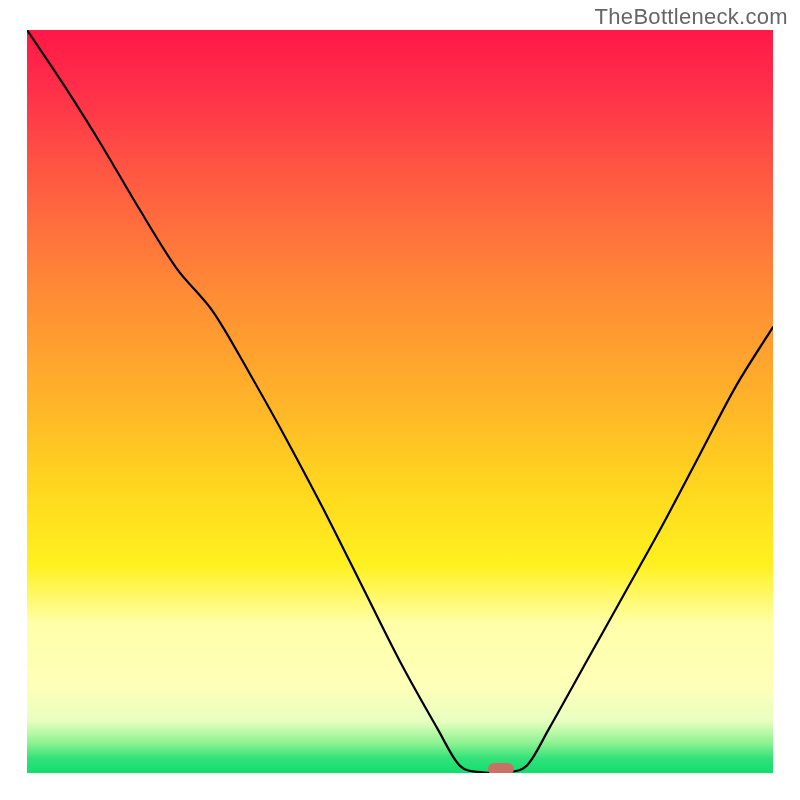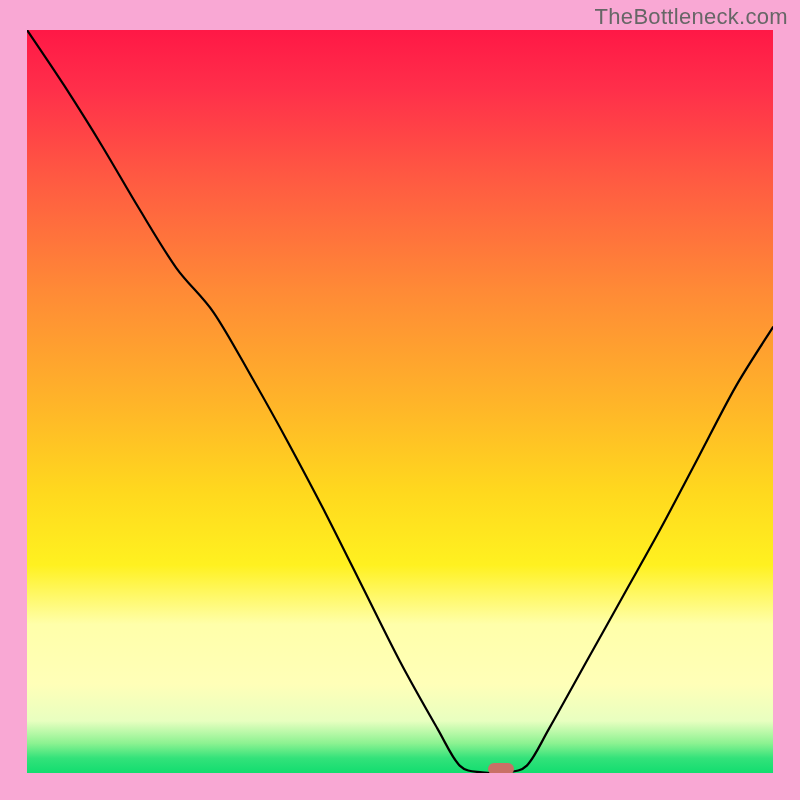--- a/index.html
+++ b/index.html
@@ -8,21 +8,21 @@
     width: 800px;
     height: 800px;
     background: #000;
     overflow: hidden;
     font-family: Arial, Helvetica, sans-serif;
   }
   .frame {
     position: relative;
     width: 800px;
     height: 800px;
-    background: #f9a8d4;
+    background: #ffffff;
   }
   .watermark {
     position: absolute;
     top: 4px;
     right: 12px;
     color: #666;
     font-size: 22px;
     font-weight: 500;
     letter-spacing: 0.3px;
     z-index: 10;

